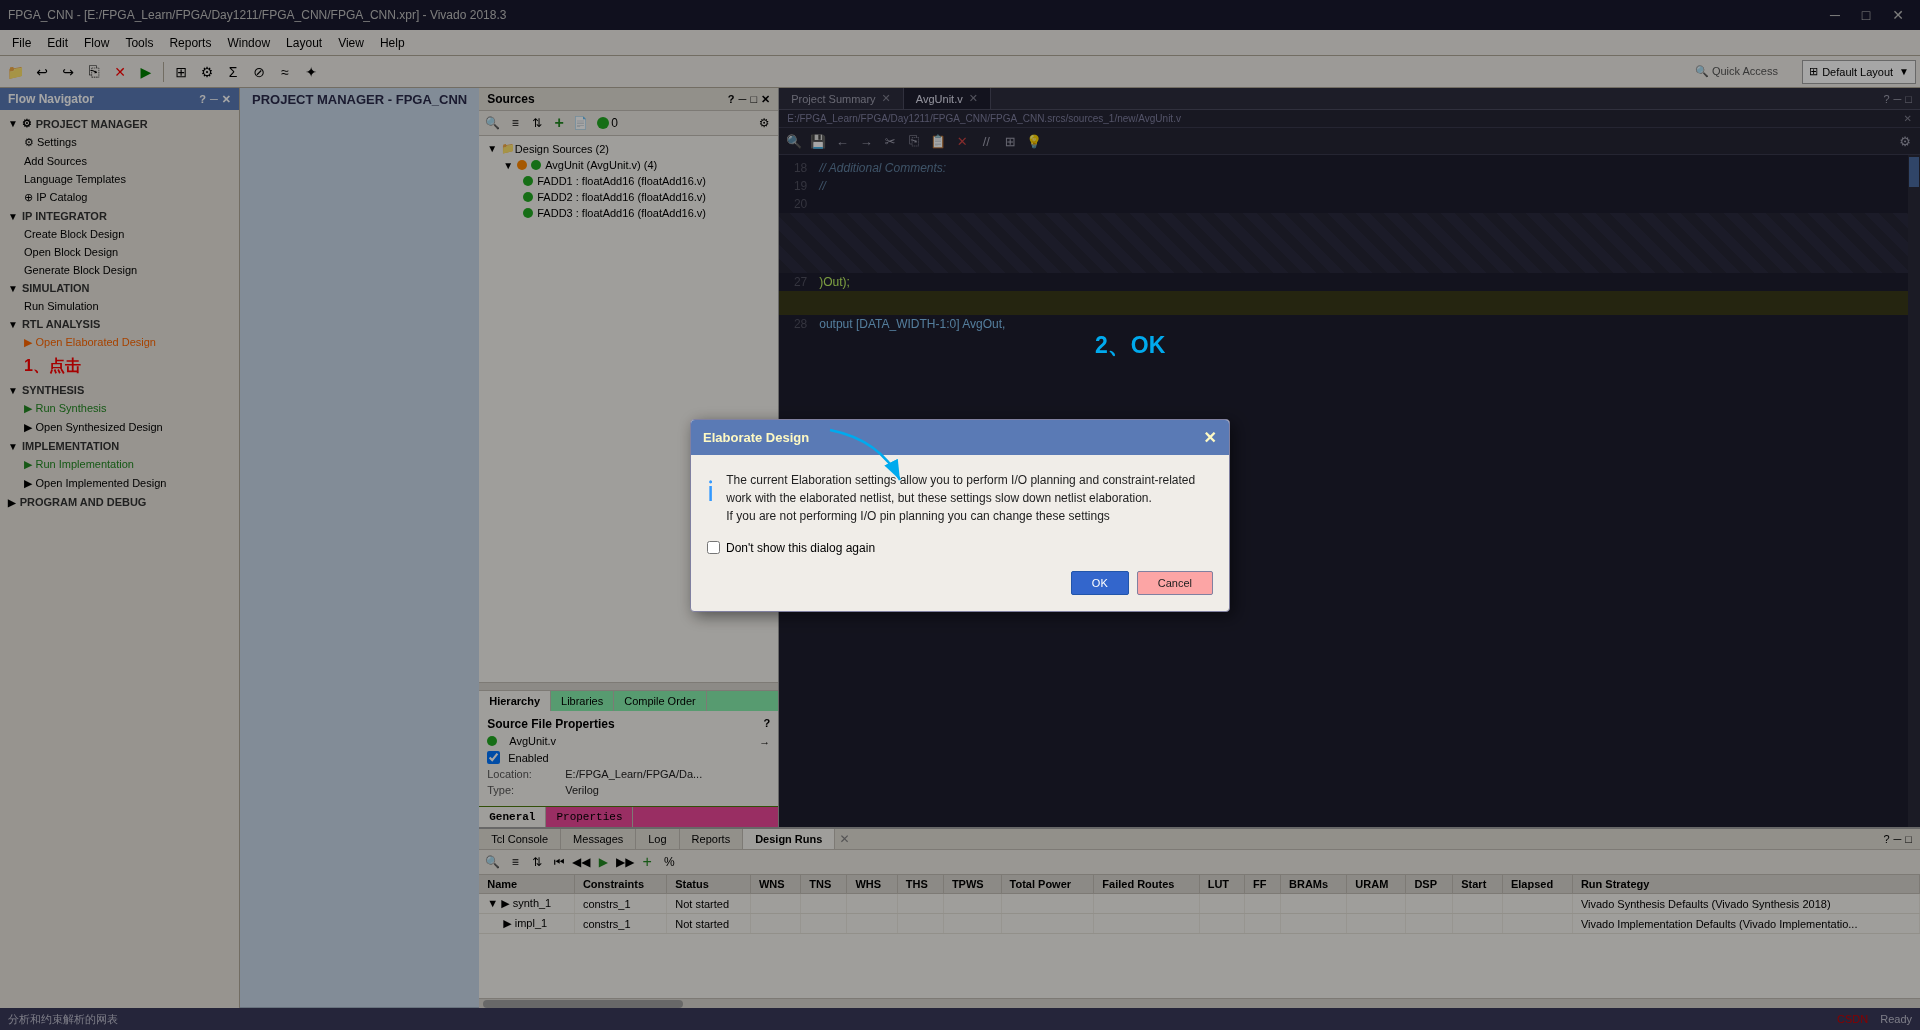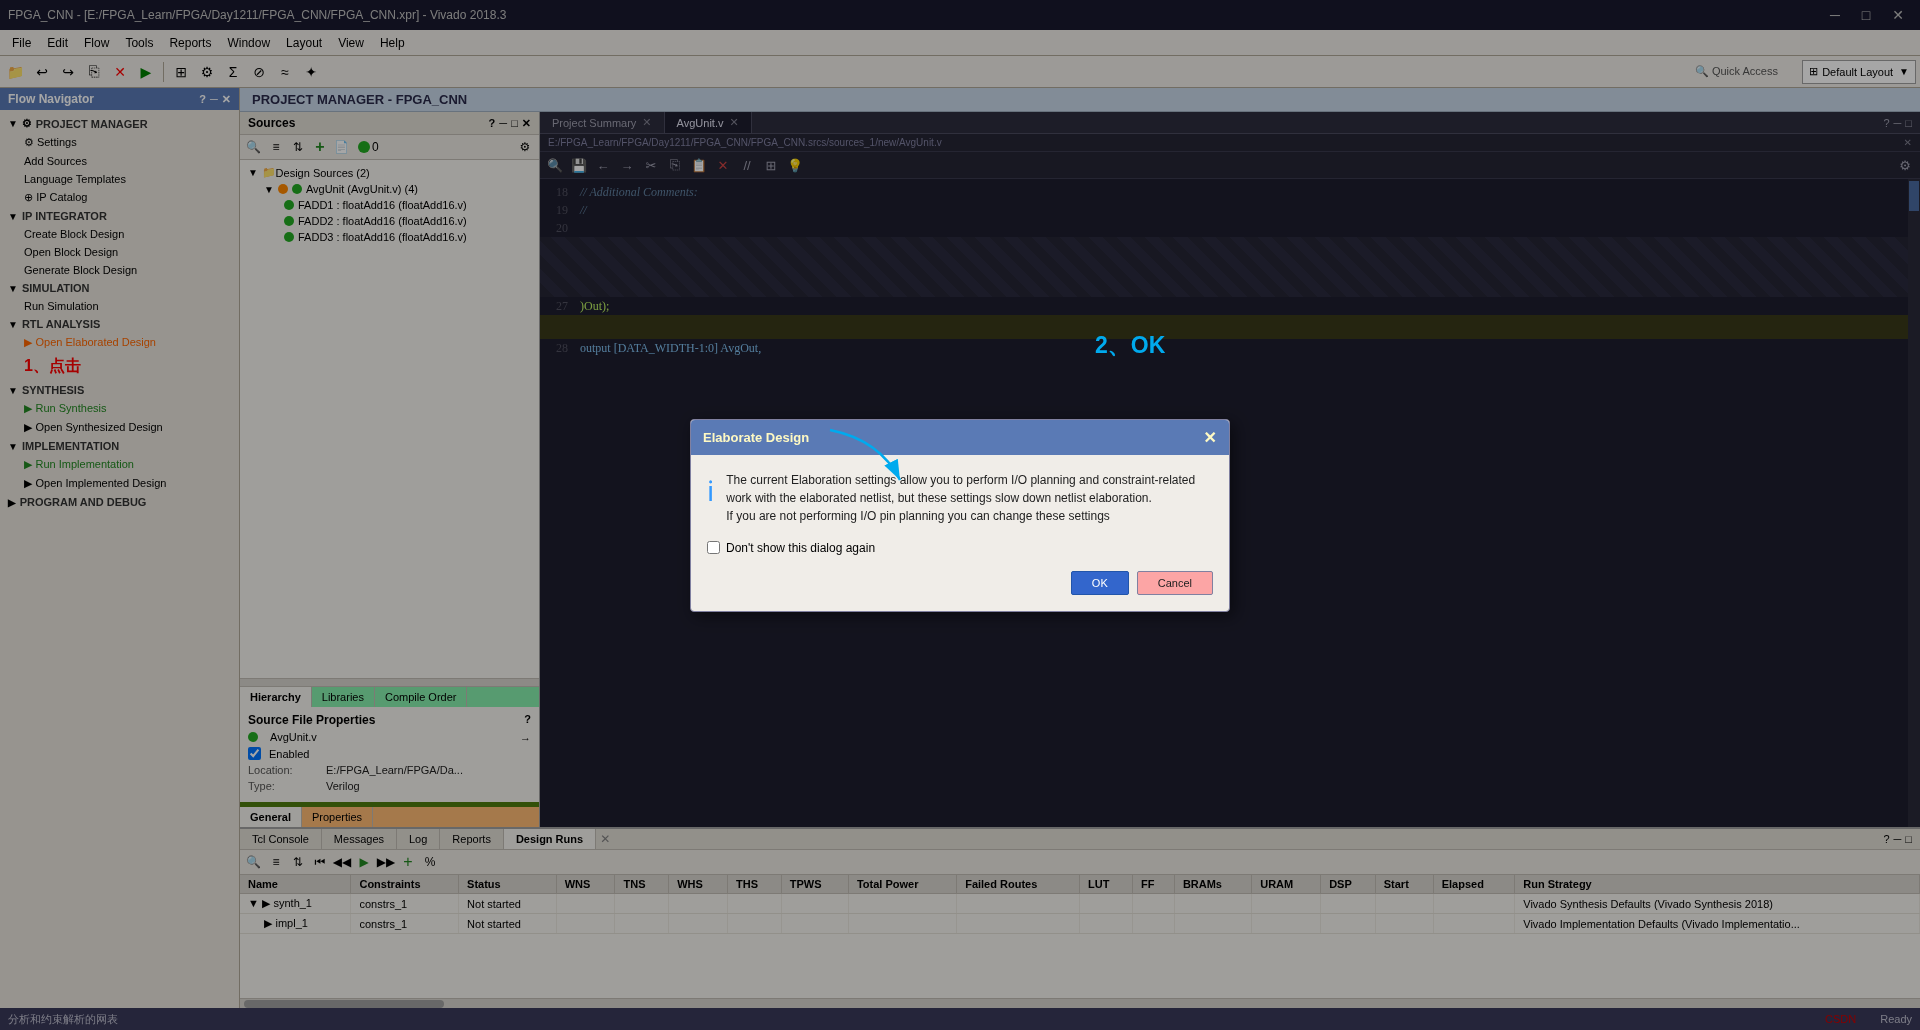--- a/index.html
+++ b/index.html
@@ -30,21 +30,21 @@
     .nav-section { }
     .nav-section-header { display: flex; align-items: center; padding: 3px 8px; font-weight: bold; font-size: 11px; cursor: pointer; }
     .nav-item { padding: 3px 24px; font-size: 11px; cursor: pointer; }
     .nav-item.active { color: #0066cc; }
     .nav-item.arrow { color: #ff6600; }
     .chevron { margin-right: 4px; font-size: 10px; }
     .nav-icon { margin-right: 4px; }
     .section-label { font-size: 11px; color: #333; }
 
     
-    #right-area { flex: 1; display: flex; flex-direction: column; overflow: hidden; }
+    #right-area { flex: 1; display: flex; flex-direction: row; overflow: hidden; }
 
     
     #pm-header { background: #c8d8e8; padding: 4px 12px; font-size: 13px; font-weight: bold; color: #2a2a4a; border-bottom: 1px solid #a0b0c0; }
 
     
     #content-area { flex: 1; display: flex; flex-direction: column; overflow: hidden; }
 
     
     #top-pane { display: flex; flex: 1; overflow: hidden; border-bottom: 1px solid #a0a0a0; }
 
@@ -72,21 +72,21 @@
     
     #editor-area { flex: 1; display: flex; flex-direction: column; background: #1e1e2e; }
     #editor-tabs { display: flex; background: #2d2d3e; border-bottom: 1px solid #4a4a5e; }
     .ed-tab { padding: 4px 12px; font-size: 11px; cursor: pointer; color: #a0a0b0; border-right: 1px solid #4a4a5e; display: flex; align-items: center; gap: 6px; }
     .ed-tab.active { background: #1e1e2e; color: #e0e0f0; }
     .ed-tab-close { color: #808090; cursor: pointer; }
     #editor-path { background: #252535; padding: 3px 8px; font-size: 10px; color: #8080a0; border-bottom: 1px solid #3a3a4e; display: flex; align-items: center; justify-content: space-between; }
     #editor-toolbar2 { background: #252535; padding: 2px 4px; display: flex; gap: 2px; align-items: center; border-bottom: 1px solid #3a3a4e; }
     #editor-toolbar2 .e-btn { width: 22px; height: 22px; display: flex; align-items: center; justify-content: center; cursor: pointer; font-size: 13px; color: #a0a0b0; }
     #editor-content { flex: 1; overflow: hidden; position: relative; background: #1e1e2e; }
-    .code-line { display: flex; font-family: Liberation Serif, serif; font-size: 12px; line-height: 18px; }
+    .code-line { display: flex; font-family: Liberation Sans, sans-serif; font-size: 12px; line-height: 18px; }
     .line-num { width: 36px; text-align: right; padding-right: 8px; color: #505060; flex-shrink: 0; user-select: none; }
     .line-code { color: #c0c0d0; flex: 1; padding-left: 4px; }
     .line-comment { color: #6080a0; font-style: italic; }
     .code-area-wrapper { padding: 4px 0; }
 
     
     #bottom-pane { height: 180px; border-top: 1px solid #a0a0a0; background: #f5f3ee; display: flex; flex-direction: column; }
     #bottom-tabs { display: flex; background: #e0ddd5; border-bottom: 1px solid #c0bcb4; }
     .b-tab { padding: 4px 12px; font-size: 11px; cursor: pointer; border-right: 1px solid #c0bcb4; }
     .b-tab.active { background: #f5f3ee; font-weight: bold; }
@@ -324,21 +324,21 @@
               </div>
               <div class="prop-row">
                 <span class="prop-label">Location:</span>
                 <span class="prop-value">E:/FPGA_Learn/FPGA/Da...</span>
               </div>
               <div class="prop-row">
                 <span class="prop-label">Type:</span>
                 <span class="prop-value">Verilog</span>
               </div>
             </div>
-            <div style="display:flex;background:#fdba74;border-top:5px solid #4d7c0f;">
+            <div style="display:flex;background:#ec4899;border-top:1px solid #4d7c0f;font-family:Liberation Mono, monospace;">
               <div class="src-tab active">General</div>
               <div class="src-tab">Properties</div>
             </div>
           </div>
         </div>
 
         <div id="editor-area">
           <div id="editor-tabs">
             <div class="ed-tab">
               <span>Project Summary</span>
@@ -506,21 +506,21 @@
         <div style="height:10px;background:#d8d5ce;border-top:1px solid #c0bcb4;display:flex;align-items:center;padding:0 4px;">
           <div style="width:200px;height:8px;background:#a0a0a0;border-radius:4px;"></div>
         </div>
       </div>
     </div>
   </div>
 </div>
 
 <div id="status-bar">
   <span>分析和约束解析的网表</span>
-  <div style="display:flex;align-items:center;gap:24px;">
+  <div style="display:flex;align-items:center;gap:12px;">
     <span style="color:#c00;">CSDN</span>
     <span>Ready</span>
   </div>
 </div>
 
 <div id="modal-overlay">
   <div id="modal">
     <div id="modal-header">
       <span>Elaborate Design</span>
       <span style="cursor:pointer;font-size:16px;">✕</span>

